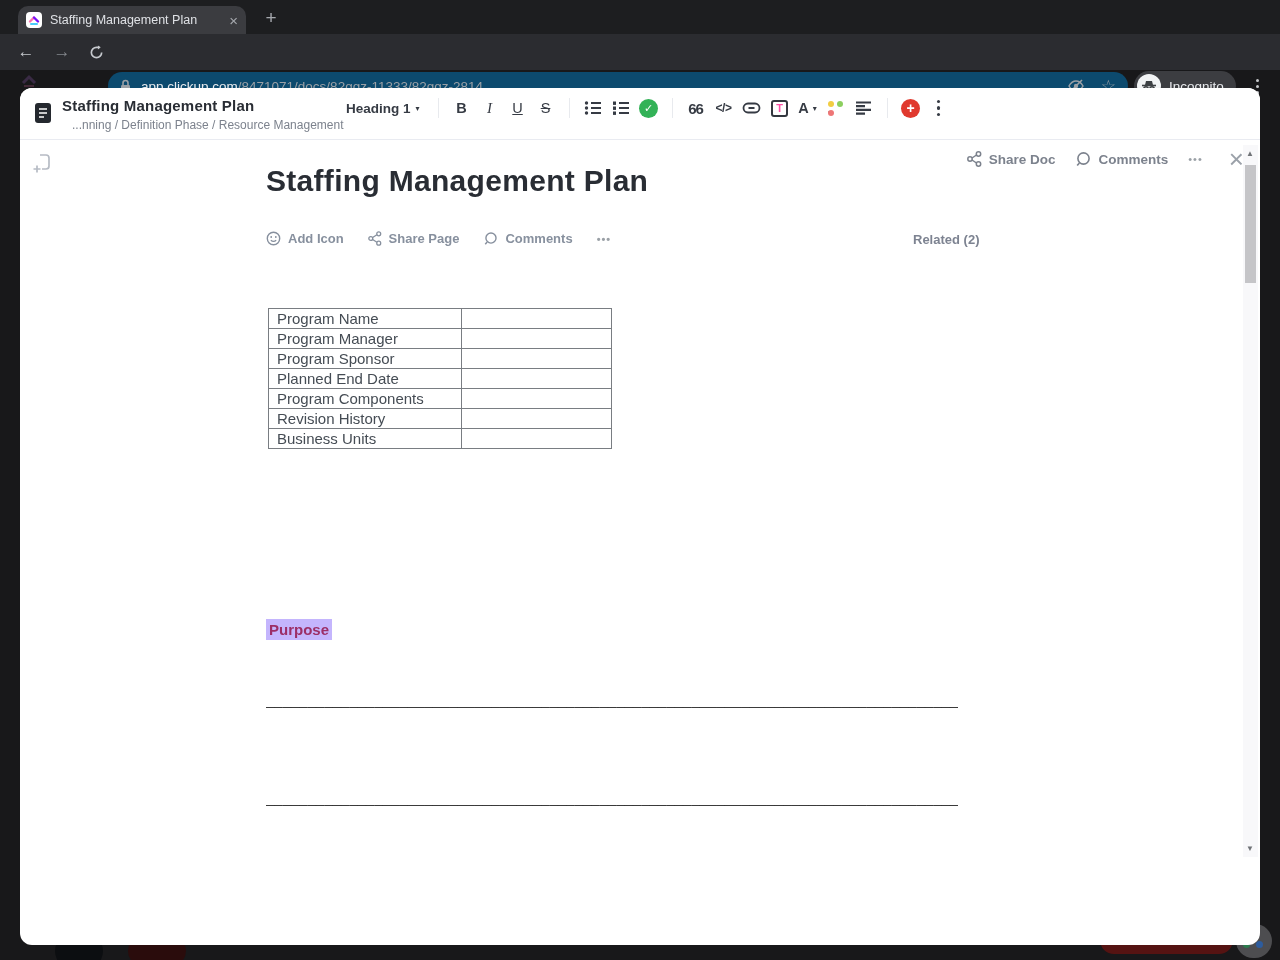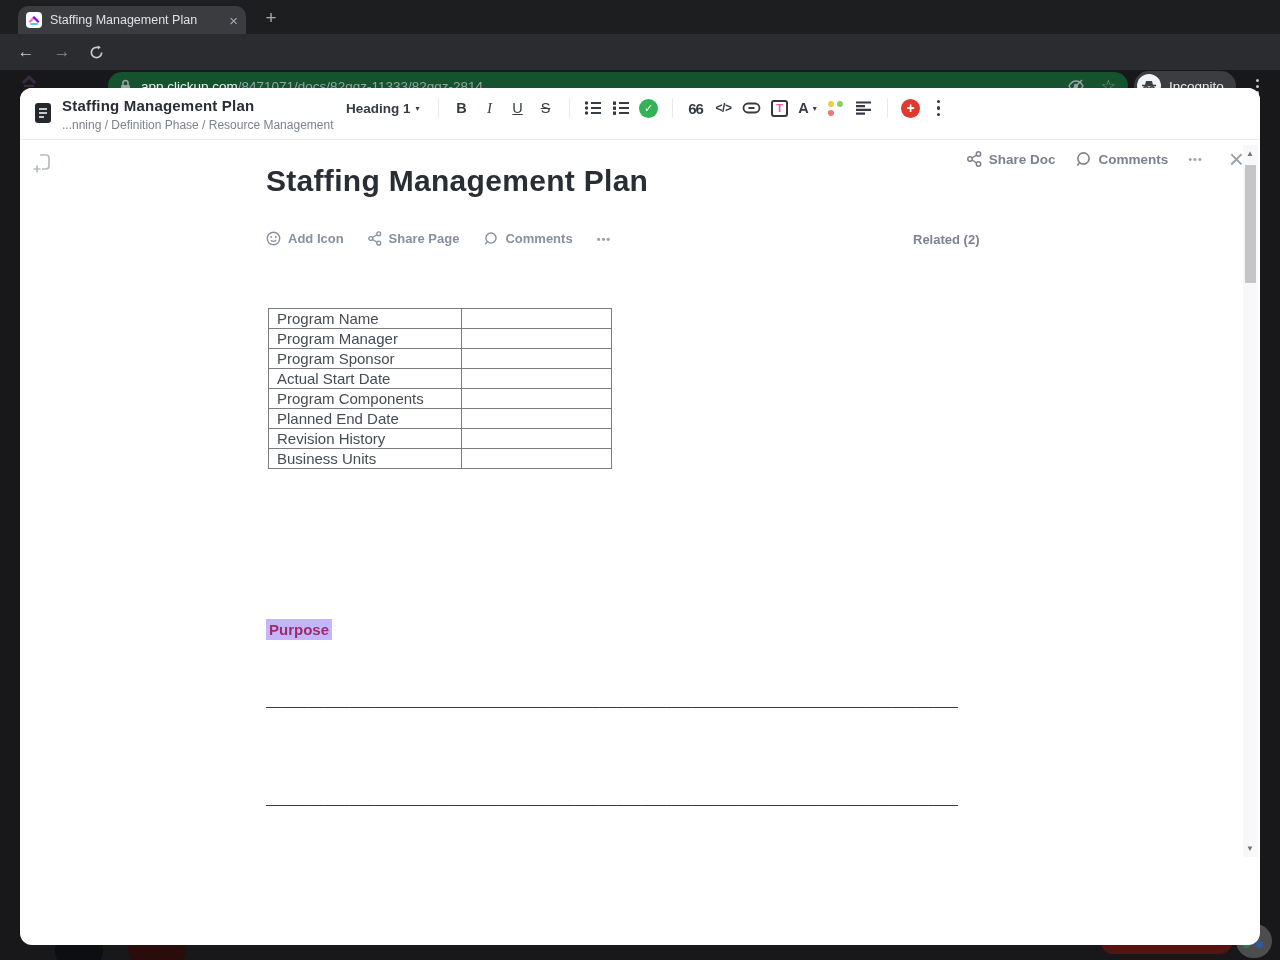--- a/index.html
+++ b/index.html
@@ -15,21 +15,21 @@
   .tab-close { color:#a5a8ad; font-size:15px; line-height:1; cursor:default; }
   .favicon { width:16px; height:16px; border-radius:4px; background:#ffffff; position:relative; flex:0 0 16px; }
   .favicon svg { position:absolute; left:1px; top:1px; }
   .newtab { position:absolute; left:258px; top:5px; width:26px; height:26px; color:#a5a8ad;
             font-size:19px; display:flex; align-items:center; justify-content:center; border-radius:50%; }
   .toolbar { position:absolute; left:0; top:34px; width:1280px; height:36px; background:#2b2c30; }
   .navbtn { position:absolute; top:4px; width:28px; height:28px; display:flex; align-items:center;
             justify-content:center; font-size:17px; color:#c6c9ce; border-radius:50%; }
   .navbtn.fwd { color:#85888d; }
   .urlpill { position:absolute; left:108px; top:38px; width:1020px; height:28px; border-radius:14px;
-             background:#14532d; display:flex; align-items:center; padding:0 12px; gap:10px; }
+             background:#0c4a6e; display:flex; align-items:center; padding:0 12px; gap:10px; }
   .url-host { color:#e8eaed; font-size:13.5px; }
   .url-path { color:#9aa0a6; font-size:13.5px; }
   .url-text { white-space:nowrap; overflow:hidden; flex:1; }
   .pill-icons { display:flex; align-items:center; gap:16px; }
   .star { color:#9aa0a6; font-size:17px; }
   .incog { position:absolute; left:1134px; top:37px; height:30px; border-radius:15px; background:#3c3d41;
            display:flex; align-items:center; gap:8px; padding:0 12px 0 3px; }
   .incog-circ { width:24px; height:24px; border-radius:50%; background:#f1f3f4; display:flex;
                 align-items:center; justify-content:center; }
   .incog-label { color:#e8eaed; font-size:13.5px; }
@@ -52,21 +52,21 @@
   .bg-avatar .b { left:20px; background:#2d5c9e; }
   .bg-help { position:absolute; left:55px; top:930px; width:48px; height:42px; border-radius:50%; background:#0c0e11; }
   .bg-red { position:absolute; left:128px; top:936px; width:58px; height:30px; border-radius:16px; background:#2a0c0c; }
 
   
   .modal { position:absolute; left:20px; top:88px; width:1240px; height:857px; background:#ffffff;
            border-radius:12px; overflow:hidden; z-index:5; }
   .mhead { position:absolute; left:0; top:0; width:100%; height:52px; border-bottom:1px solid #e9ebf1; background:#fff; }
   .mdoc-icon { position:absolute; left:14px; top:14px; }
   .mtitle { position:absolute; left:42px; top:9px; font-size:15px; font-weight:bold; color:#292d34; letter-spacing:.2px; }
-  .mcrumb { position:absolute; left:42px; top:30px; font-size:12px; color:#7c828d; }
+  .mcrumb { position:absolute; left:52px; top:30px; font-size:12px; color:#7c828d; }
 
   .fmt { position:absolute; left:326px; top:0; height:40px; display:flex; align-items:center; gap:2px; }
   .ticon { min-width:26px; height:28px; display:flex; align-items:center; justify-content:center;
            color:#363b44; border-radius:4px; }
   .blocktype { display:flex; align-items:center; gap:5px; font-size:13.5px; font-weight:bold;
                color:#363b44; margin-right:8px; white-space:nowrap; }
   .caret { font-size:8px; color:#363b44; }
   .sep { width:1px; height:20px; background:#e8eaee; margin:0 8px; }
   .b-bold { font-weight:bold; font-size:14.5px; }
   .b-ital { font-style:italic; font-family:"Liberation Serif","DejaVu Serif",serif; font-size:15px; }
@@ -369,29 +369,25 @@
           </tr>
           <tr>
             <td class="c1">Program Manager</td>
             <td class="c2"></td>
           </tr>
           <tr>
             <td class="c1">Program Sponsor</td>
             <td class="c2"></td>
           </tr>
           <tr>
-            <td class="c1">Actual Start Date</td>
+            <td class="c1">Planned End Date</td>
             <td class="c2"></td>
           </tr>
           <tr>
             <td class="c1">Program Components</td>
-            <td class="c2"></td>
-          </tr>
-          <tr>
-            <td class="c1">Planned End Date</td>
             <td class="c2"></td>
           </tr>
           <tr>
             <td class="c1">Revision History</td>
             <td class="c2"></td>
           </tr>
           <tr>
             <td class="c1">Business Units</td>
             <td class="c2"></td>
           </tr>

